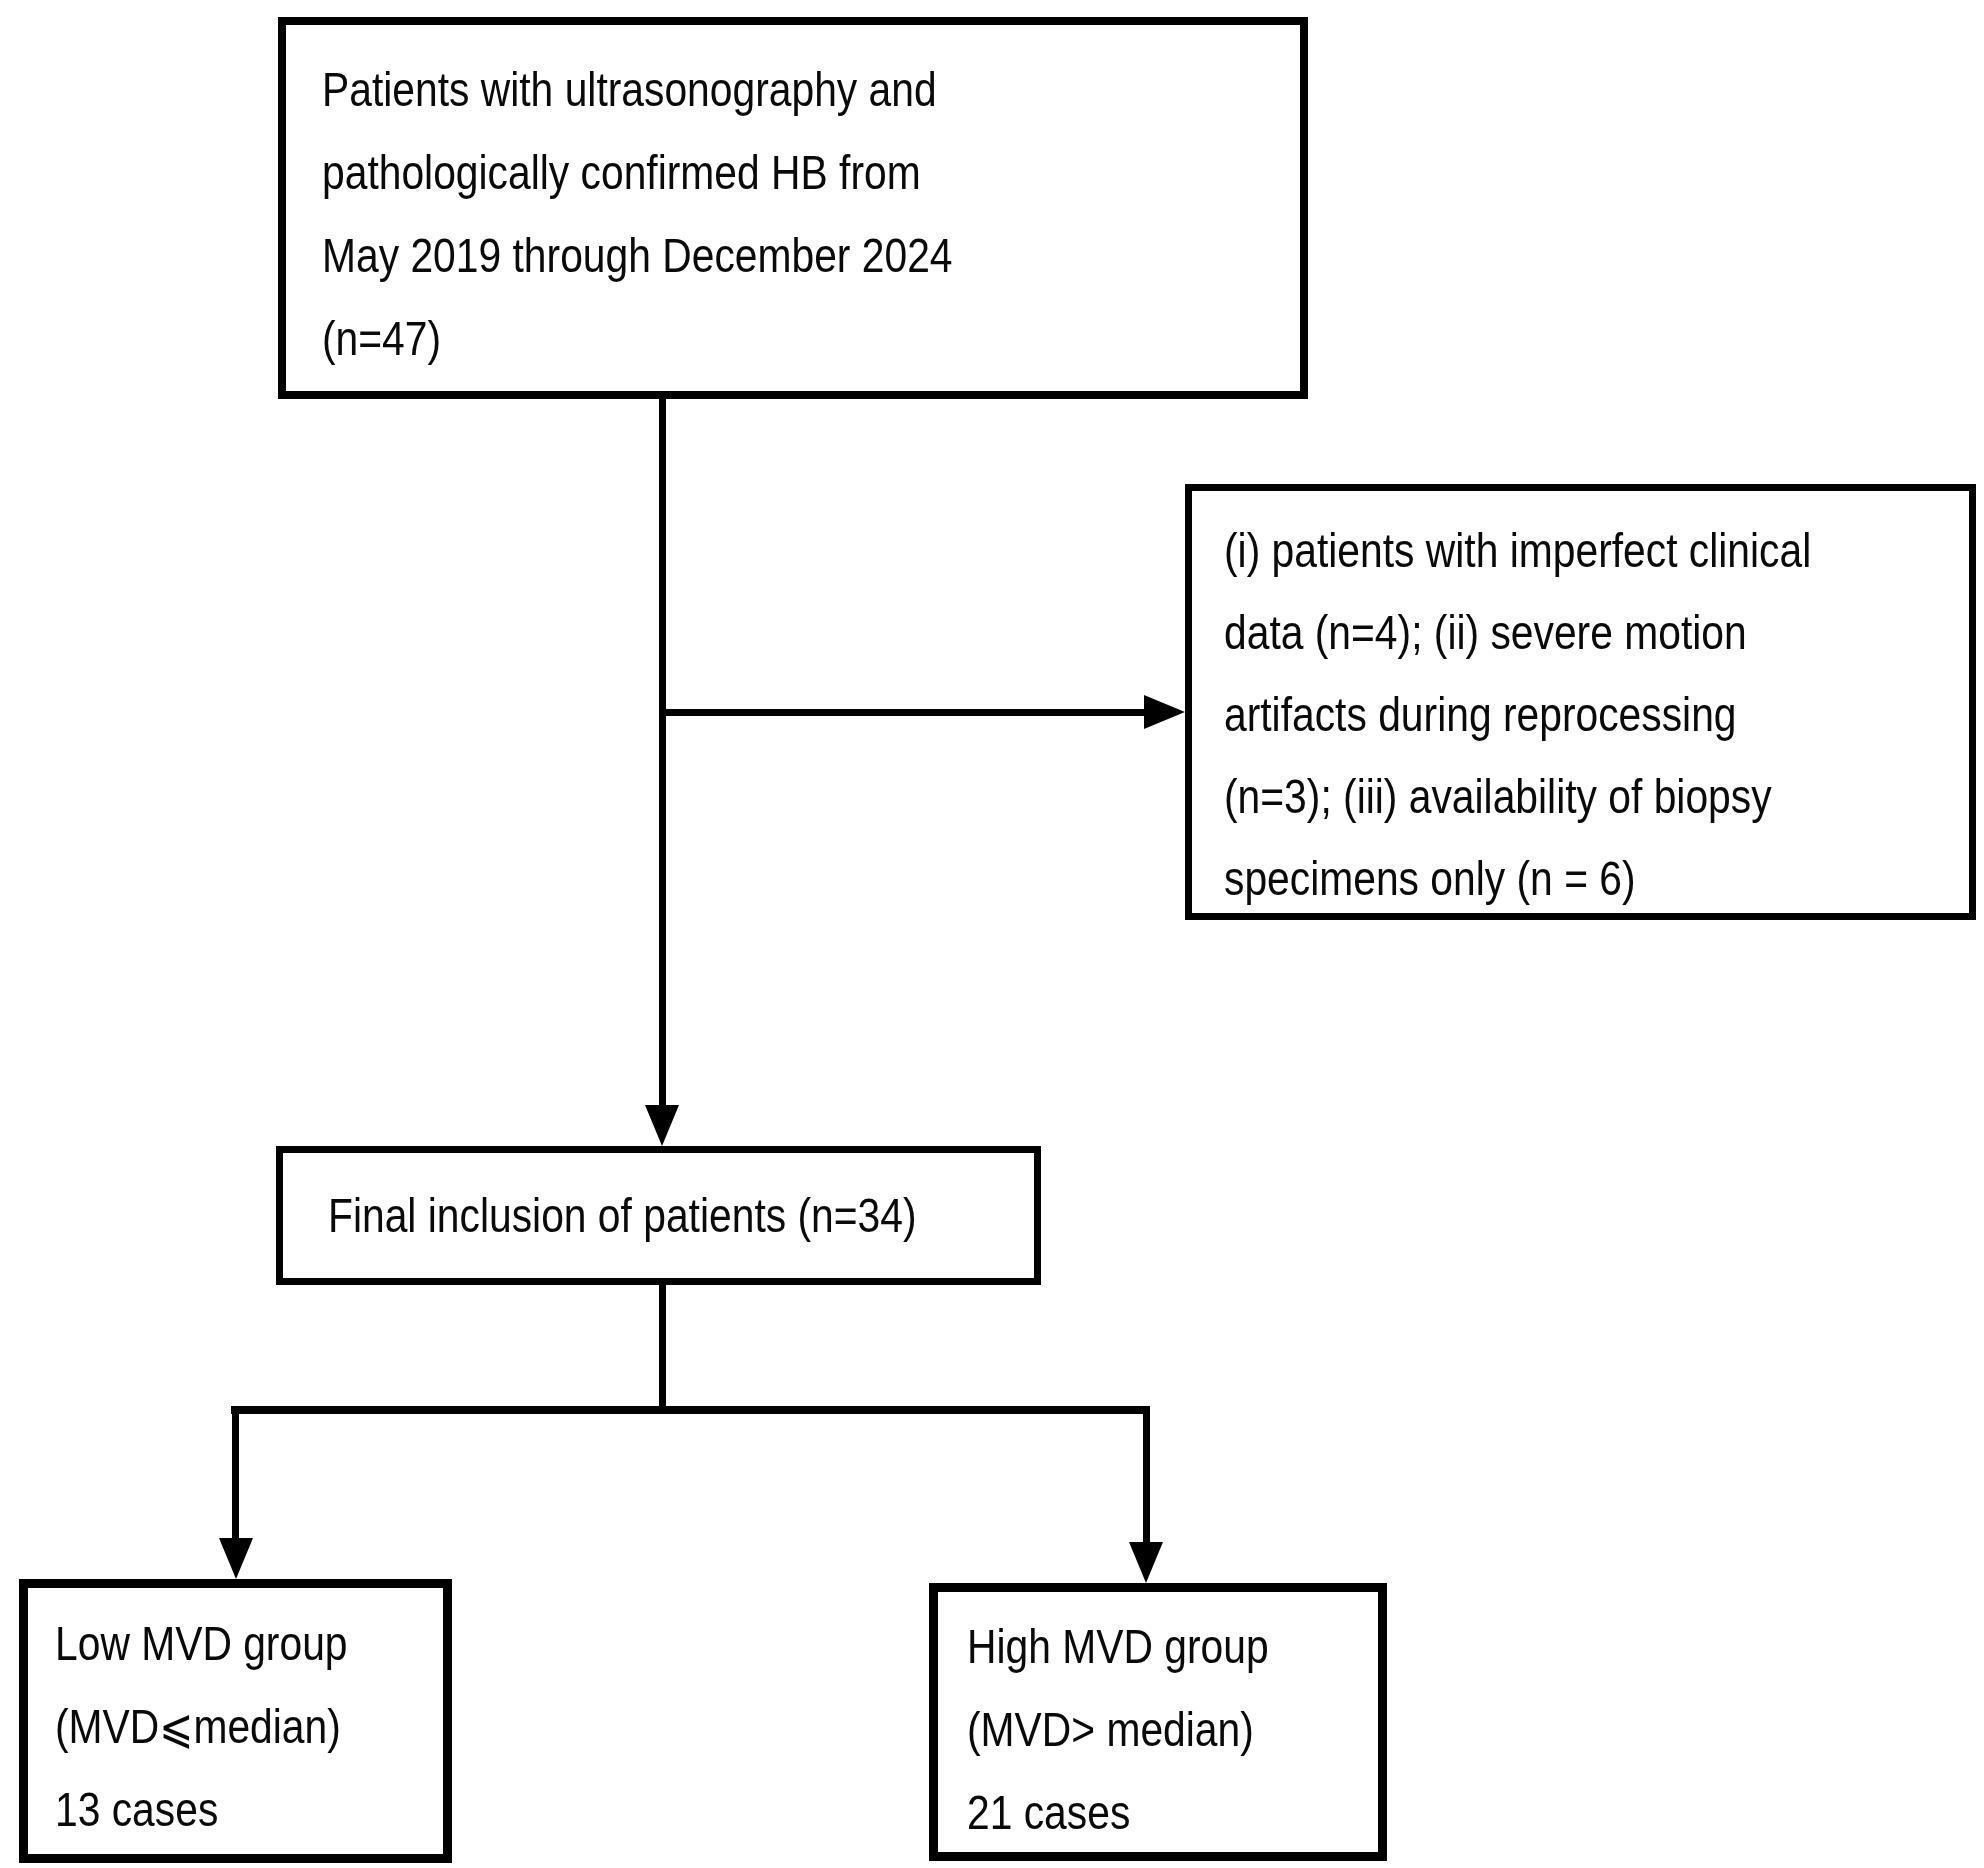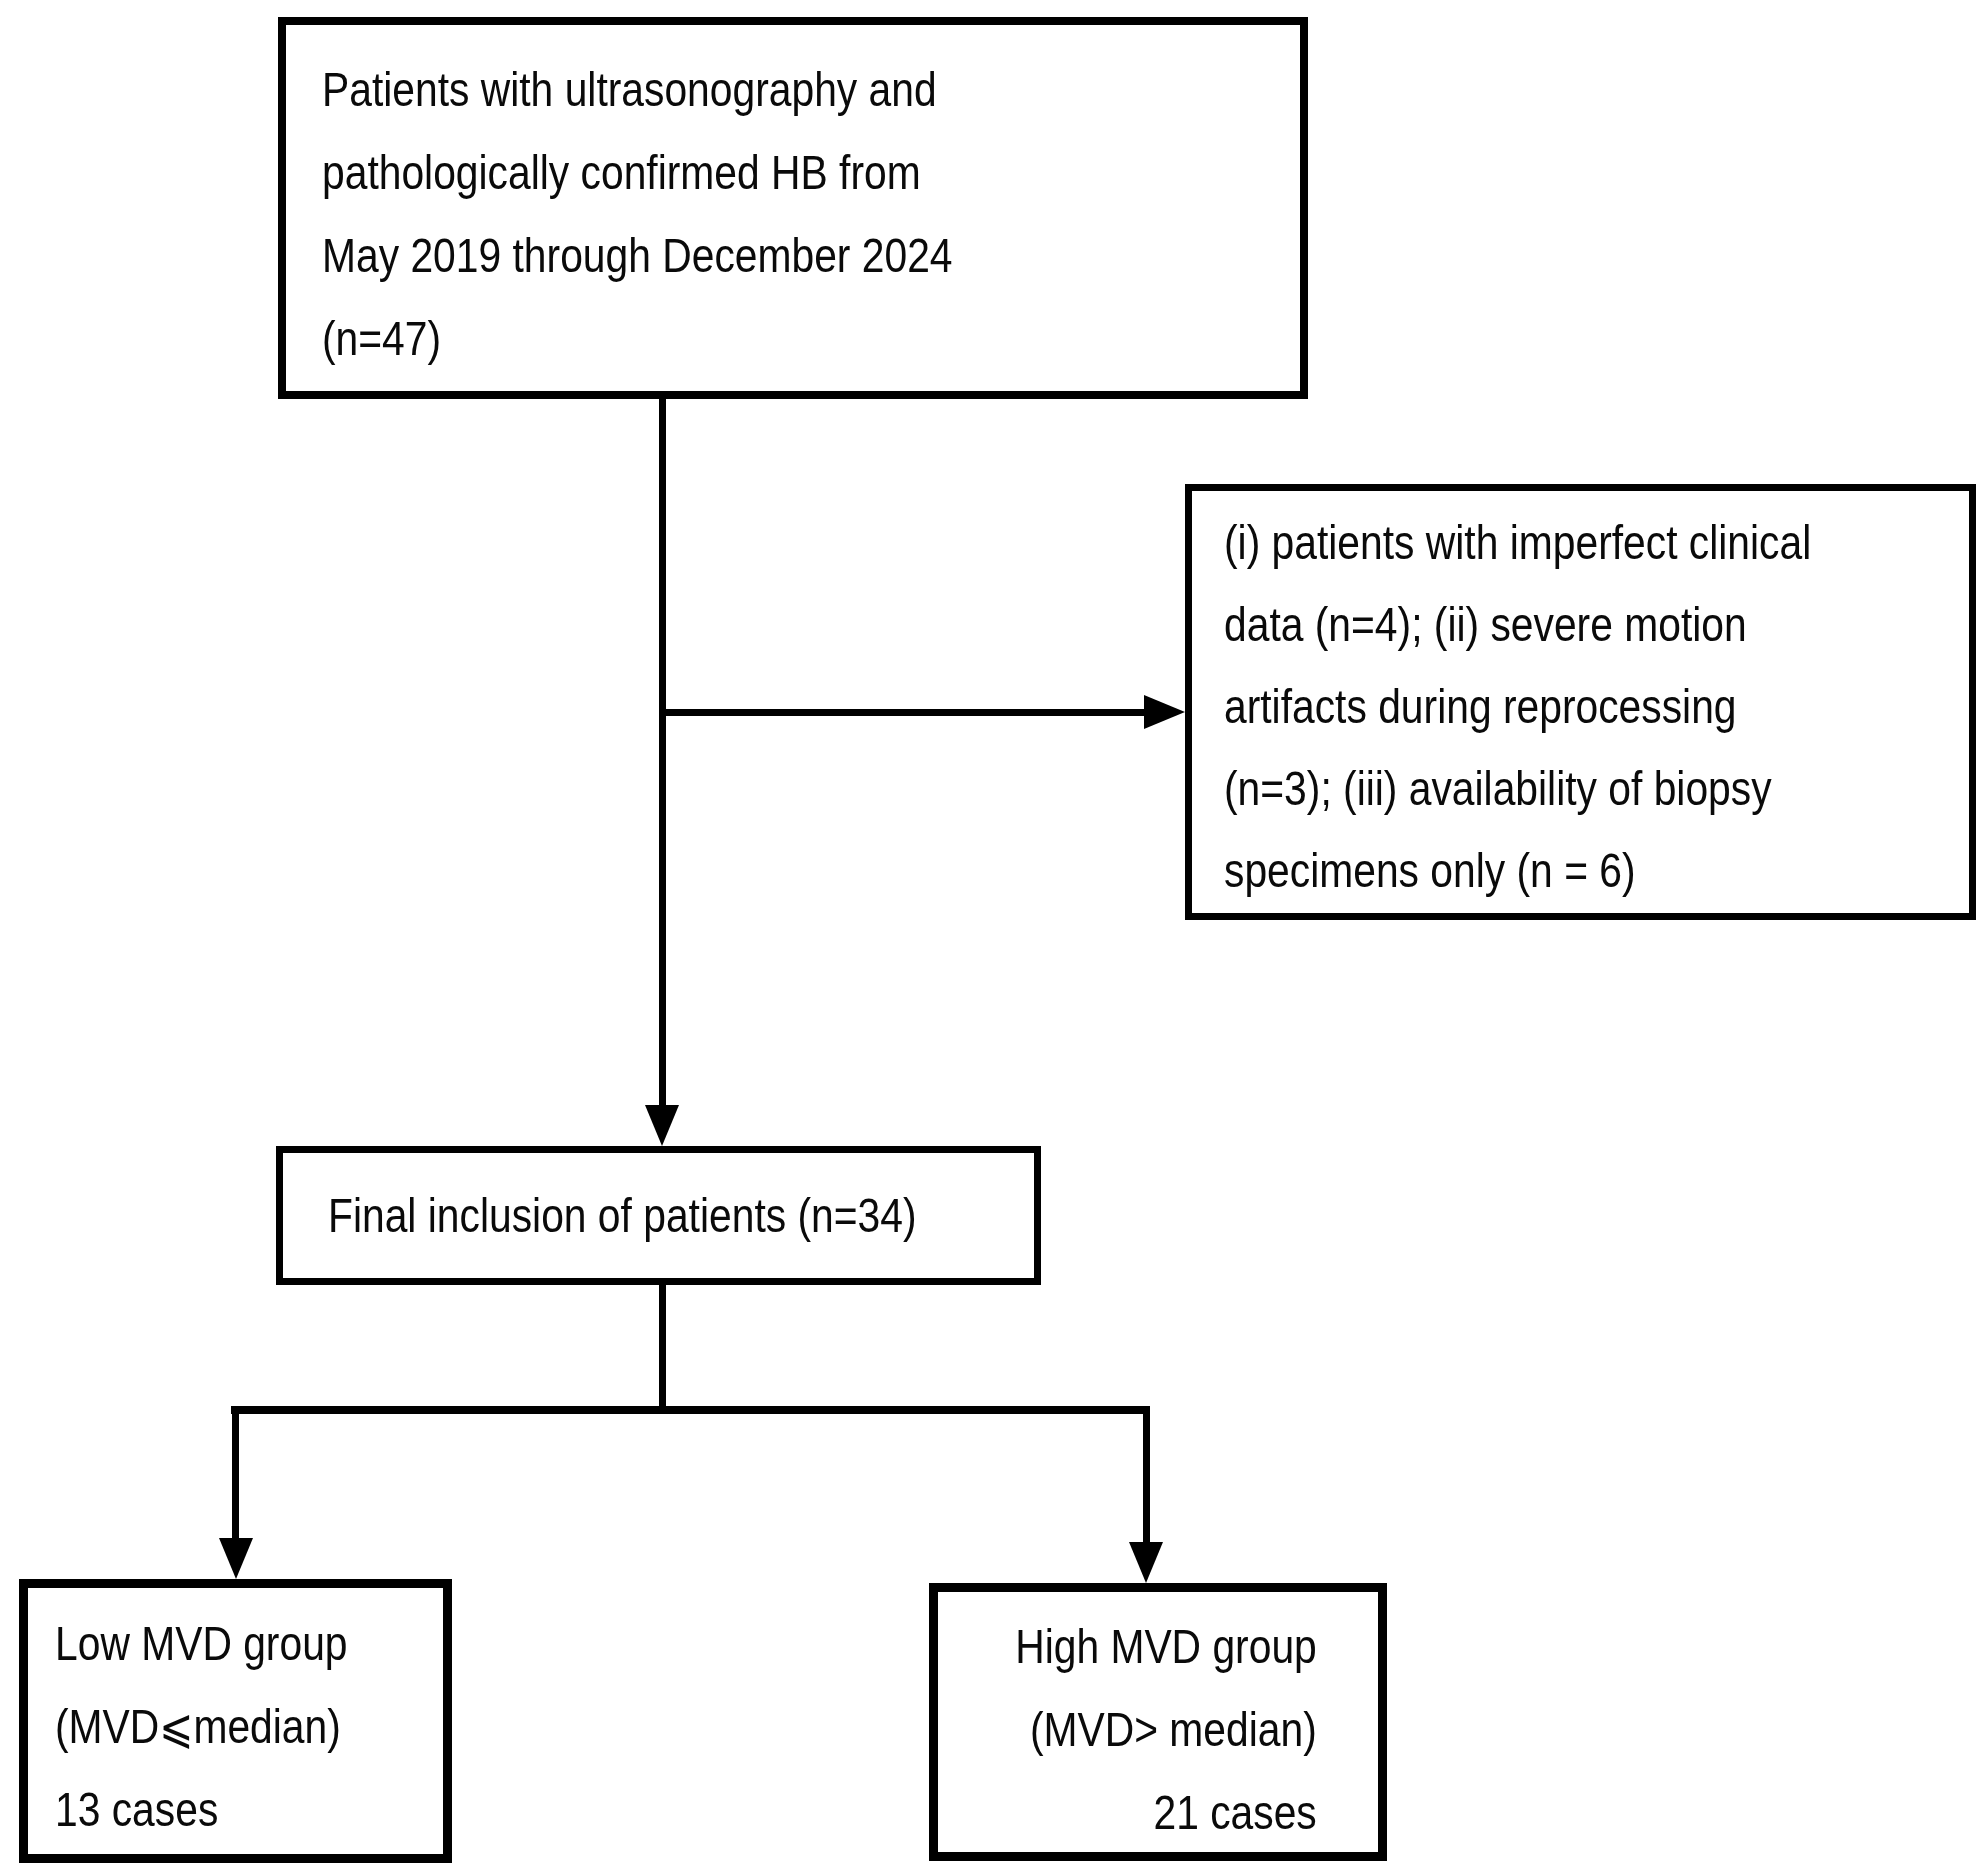--- a/index.html
+++ b/index.html
@@ -29,30 +29,30 @@
   .txt .line {
     white-space: nowrap;
     transform: scaleX(0.85);
     transform-origin: 0 50%;
   }
   
   .box-initial   { left: 278px;  top: 17px;   width: 1030px; height: 382px; }
   .box-initial .txt { padding: 23px 0 0 36px; }
 
   .box-exclusions { left: 1185px; top: 484px; width: 791px; height: 436px; border-width: 7.8px; }
-  .box-exclusions .txt { padding: 11px 0 0 32px; line-height: 82px; }
+  .box-exclusions .txt { padding: 19px 0 0 32px; line-height: 82px; }
 
   .box-final { left: 276px; top: 1146px; width: 765px; height: 139px; border-width: 7.8px;
                display: flex; align-items: center; }
   .box-final .txt { padding-left: 45px; }
 
   .box-low  { left: 19.4px;   top: 1579px; width: 433px; height: 284px; border-width: 9px; }
   .box-low .txt  { padding: 14.2px 0 0 27px; }
 
-  .box-high { left: 929px; top: 1583px; width: 458px; height: 278px; border-width: 9px; text-align: right; }
+  .box-high { left: 929px; top: 1583px; width: 458px; height: 278px; border-width: 9px; }
   .box-high .txt { padding: 13px 0 0 28.5px; }
 
   
   .conn {
     position: absolute;
     background: #000000;
   }
   .conn-top-final    { left: 659px; top: 398px;  width: 6.5px;   height: 711px; }
   .conn-excl-h       { left: 662px; top: 709px; width: 487px;  height: 6.5px;  }
   .conn-final-branch { left: 659px; top: 1284px; width: 6.5px;   height: 128px; }

